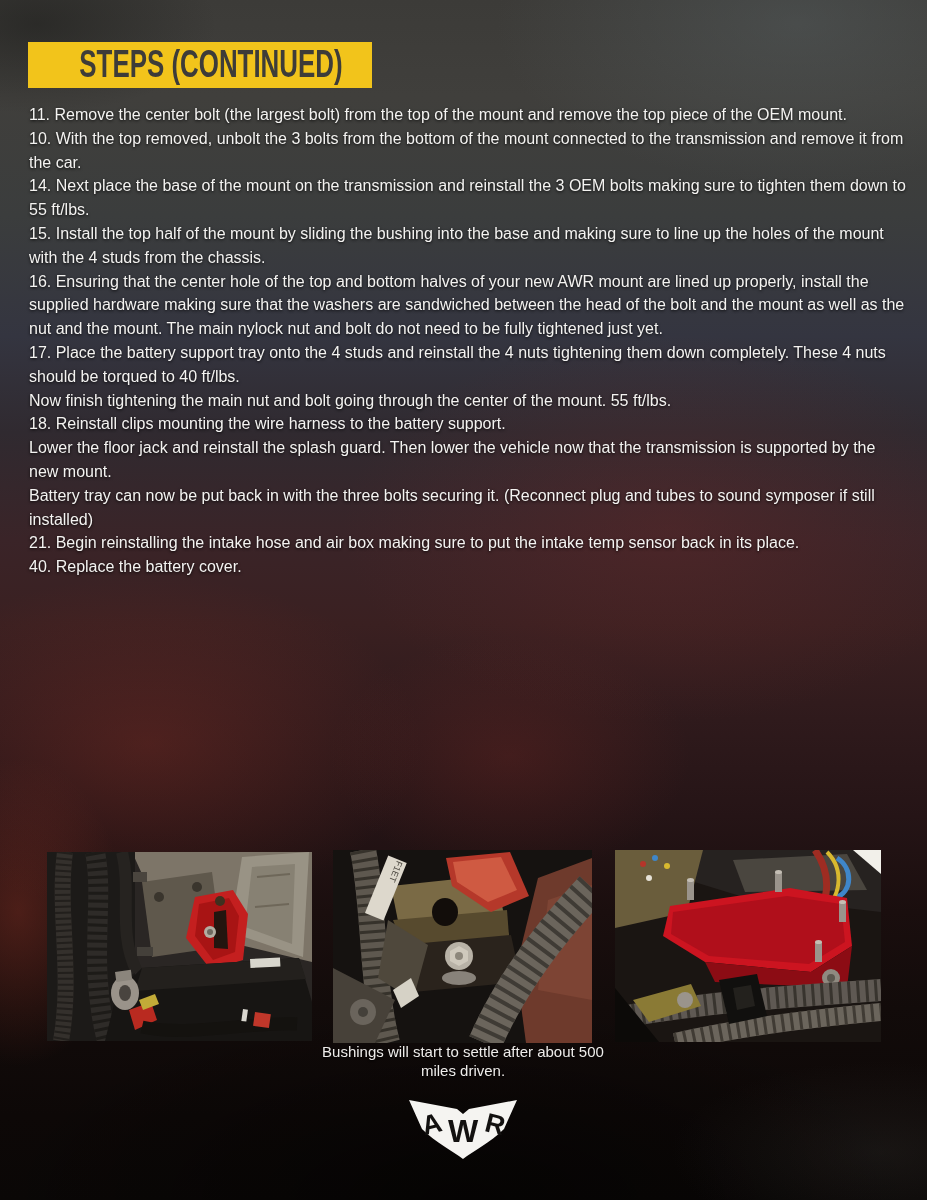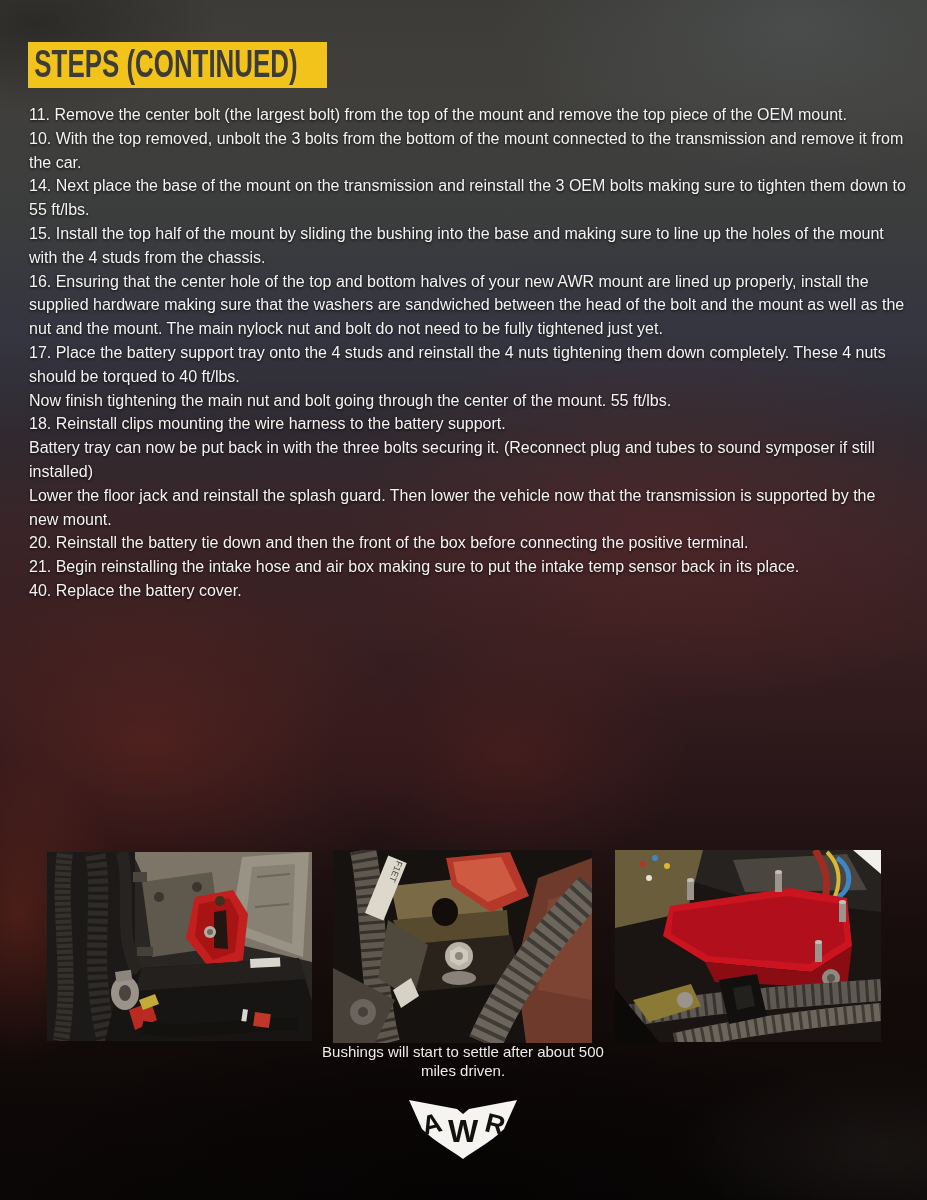--- a/index.html
+++ b/index.html
@@ -39,36 +39,35 @@
     font-size:15px;line-height:19px;color:#eeecea;
     text-shadow:0 1px 2px rgba(0,0,0,0.9);
   }
   .logo{position:absolute;top:1096px;left:406px;}
 </style>
 </head>
 <body>
 
 <div class="page">
 
-  <div class="header-badge" style="background:#F2C41B;">
+  <div class="header-badge" style="background:#F2C41B;padding-left:45px;">
     <span class="hdr-text" style="color:#3D3C39;">STEPS (CONTINUED)</span>
   </div>
 
   <div class="steps" style="color:#F4F3F1;">
     <div class="step-line">11. Remove the center bolt (the largest bolt) from the top of the mount and remove the top piece of the OEM mount.</div>
     <div class="step-line">10. With the top removed, unbolt the 3 bolts from the bottom of the mount connected to the transmission and remove it from the car.</div>
     <div class="step-line">14. Next place the base of the mount on the transmission and reinstall the 3 OEM bolts making sure to tighten them down to 55 ft/lbs.</div>
     <div class="step-line">15. Install the top half of the mount by sliding the bushing into the base and making sure to line up the holes of the mount with the 4 studs from the chassis.</div>
     <div class="step-line">16. Ensuring that the center hole of the top and bottom halves of your new AWR mount are lined up properly, install the supplied hardware making sure that the washers are sandwiched between the head of the bolt and the mount as well as the nut and the mount. The main nylock nut and bolt do not need to be fully tightened just yet.</div>
     <div class="step-line">17. Place the battery support tray onto the 4 studs and reinstall the 4 nuts tightening them down completely. These 4 nuts should be torqued to 40 ft/lbs.</div>
     <div class="step-line">Now finish tightening the main nut and bolt going through the center of the mount. 55 ft/lbs.</div>
     <div class="step-line">18. Reinstall clips mounting the wire harness to the battery support.</div>
+    <div class="step-line">Lower the floor jack and reinstall the splash guard. Then lower the vehicle now that the transmission is supported by the new mount.</div>
     <div class="step-line">Battery tray can now be put back in with the three bolts securing it. (Reconnect plug and tubes to sound symposer if still installed)</div>
-    <div class="step-line">Lower the floor jack and reinstall the splash guard. Then lower the vehicle now that the transmission is supported by the new mount.</div>
-    <div class="step-line">20. Reinstall the battery tie down and then the front of the box before connecting the positive terminal.</div>
     <div class="step-line">21. Begin reinstalling the intake hose and air box making sure to put the intake temp sensor back in its place.</div>
     <div class="step-line">40. Replace the battery cover.</div>
   </div>
 
   <svg class="photo" style="left:47px;top:852px;" width="265" height="189" viewBox="0 0 265 189">
     <rect width="265" height="189" fill="#2a2624"></rect>
     <polygon points="85,0 265,0 265,110 160,85 110,55" fill="#7d7568"></polygon>
     <polygon points="195,5 262,0 256,105 183,80" fill="#999385"></polygon>
     <polygon points="205,15 248,12 245,92 198,75" fill="#878173"></polygon>
     <line x1="210" y1="25" x2="243" y2="22" stroke="#6e6759" stroke-width="2"></line>

